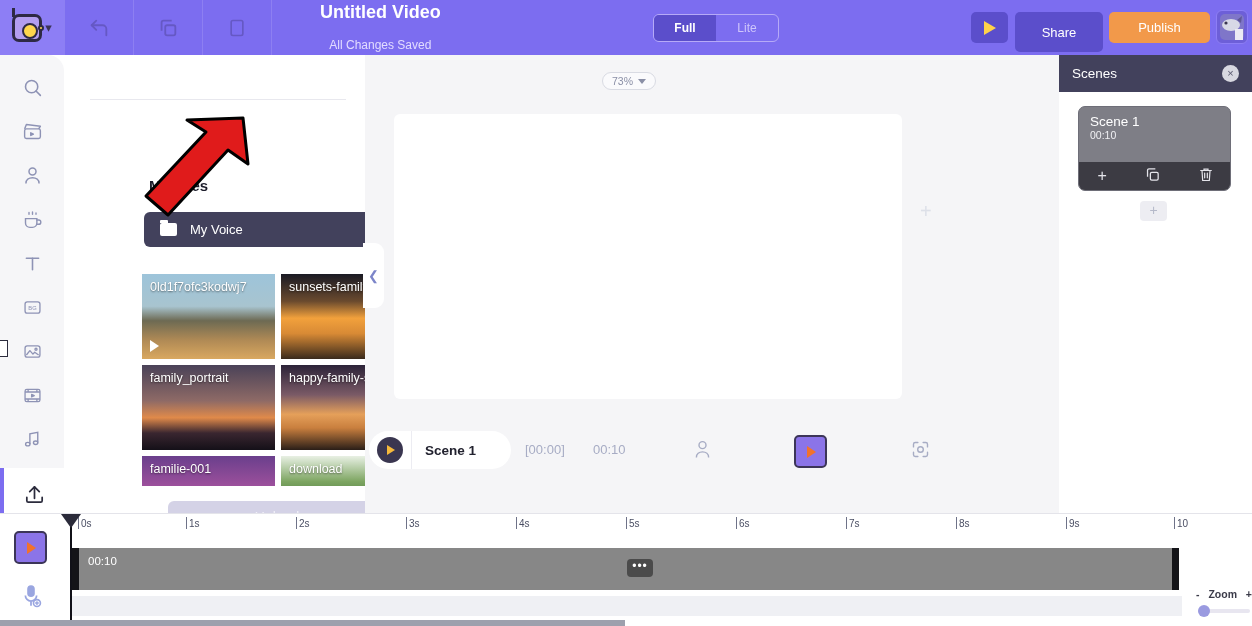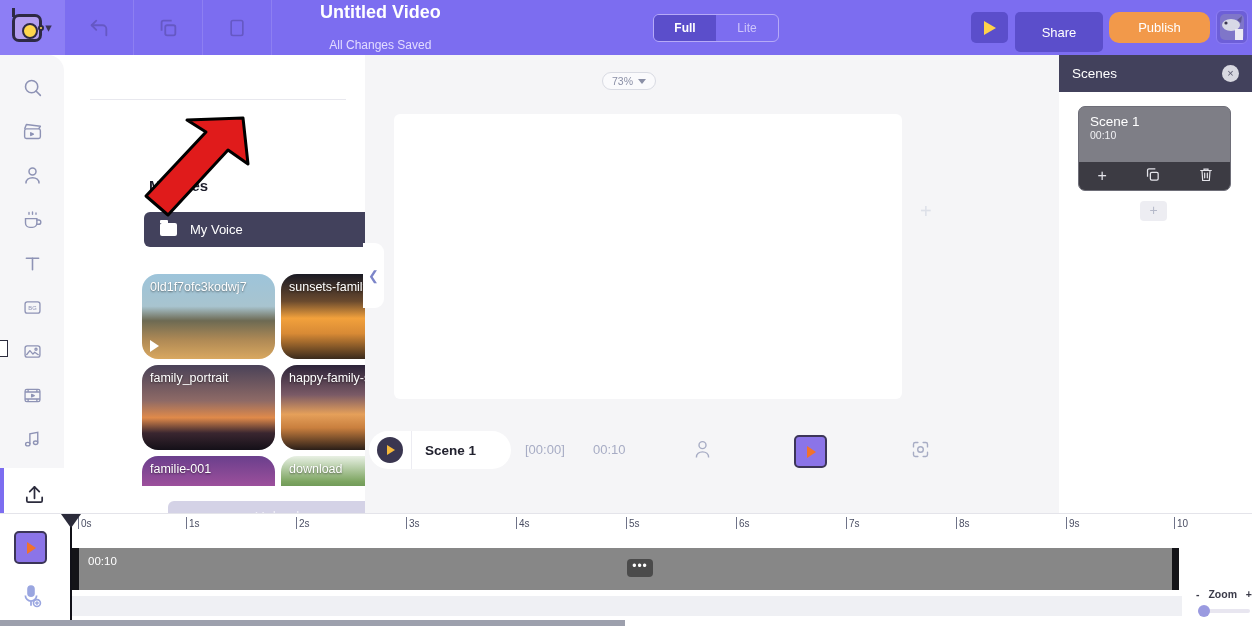--- a/index.html
+++ b/index.html
@@ -81,21 +81,21 @@
   .tri { width: 0; height: 0; border-left: 12px solid #ffd24a;
          border-top: 7px solid transparent; border-bottom: 7px solid transparent; }
   .share-btn {
     position: absolute; left: 1015px; top: 12px;
     width: 88px; height: 40px; background: #5b4ecb; border-radius: 5px;
     color: #fff; font-size: 13px; display: flex; align-items: center;
     justify-content: center; cursor: pointer;
   }
   .publish-btn {
     position: absolute; left: 1109px; top: 12px;
-    width: 101px; height: 31px; background: #f2994a; border-radius: 10px;
+    width: 101px; height: 31px; background: #f2994a; border-radius: 5px;
     color: #fff; font-size: 13px; display: flex; align-items: center;
     justify-content: center; cursor: pointer;
   }
   .avatar-tb {
     position: absolute; left: 1216px; top: 10px;
     width: 32px; height: 34px; border-radius: 6px; background: #6d5fd8;
     border: 1px solid #8d7ef5; cursor: pointer; overflow: hidden;
   }
 
   
@@ -159,21 +159,21 @@
     width: 8px; height: 3px; background: #ffffff; border-radius: 1px 1px 0 0;
   }
   .voice-label { color: #ffffff; font-size: 13px; }
 
   .thumb-scroll {
     position: absolute; left: 78px; top: 219px; width: 272px; height: 212px;
     overflow: hidden;
   }
   .thumb-grid { display: flex; flex-wrap: wrap; gap: 6px 6px; width: 272px; }
   .thumb {
-    width: 133px; height: 85px; border-radius: 16px; position: relative;
+    width: 133px; height: 85px; border-radius: 0; position: relative;
     overflow: hidden; cursor: pointer;
   }
   .thumb .nm {
     position: absolute; left: 8px; top: 6px; right: 6px;
     color: #ffffff; font-size: 12.5px; white-space: nowrap;
     overflow: hidden; text-overflow: ellipsis;
     text-shadow: 0 1px 2px rgba(0,0,0,.5);
   }
   .thumb .pv {
     position: absolute; left: 8px; bottom: 7px; width: 0; height: 0;

